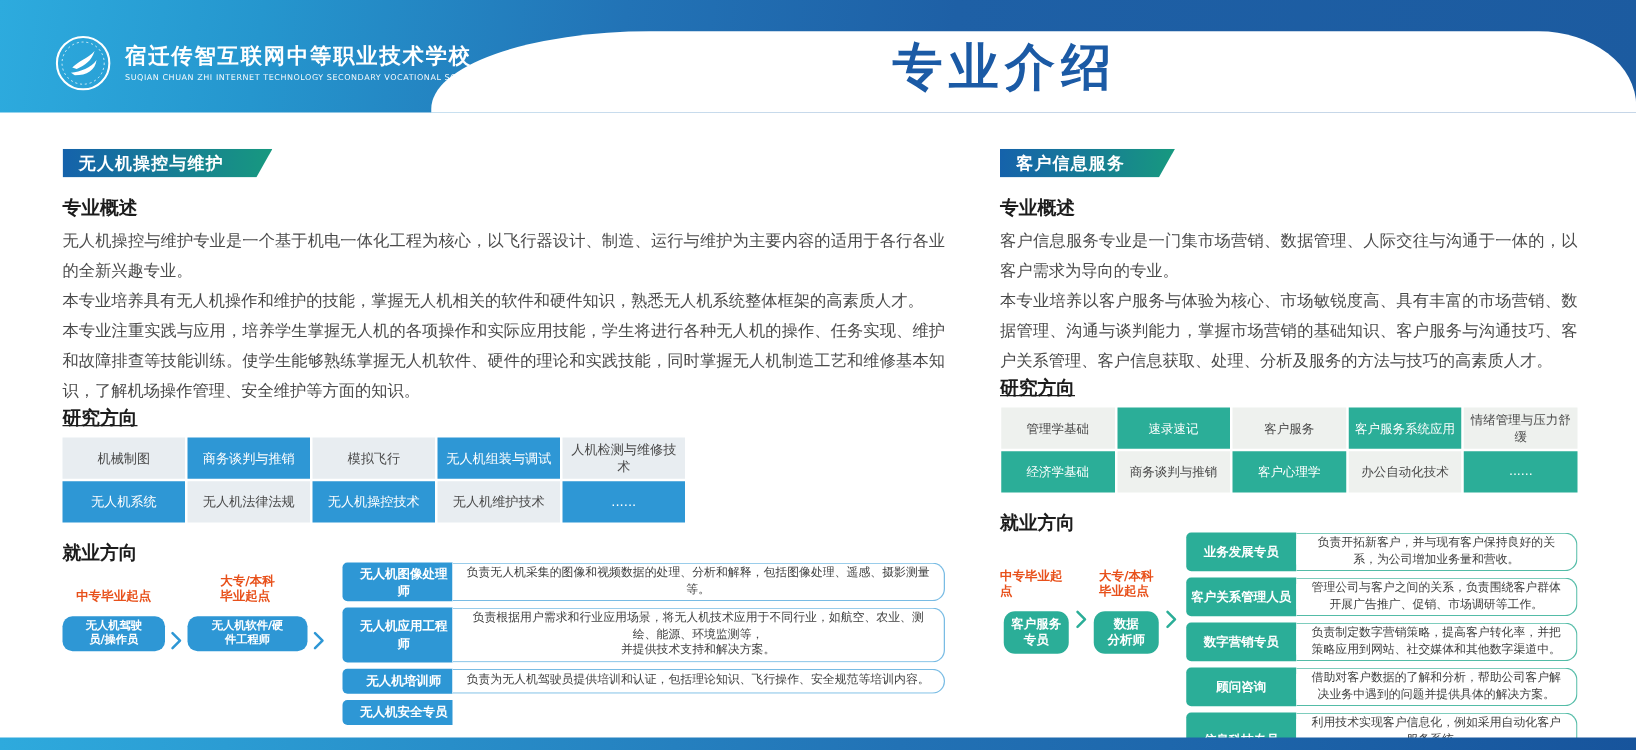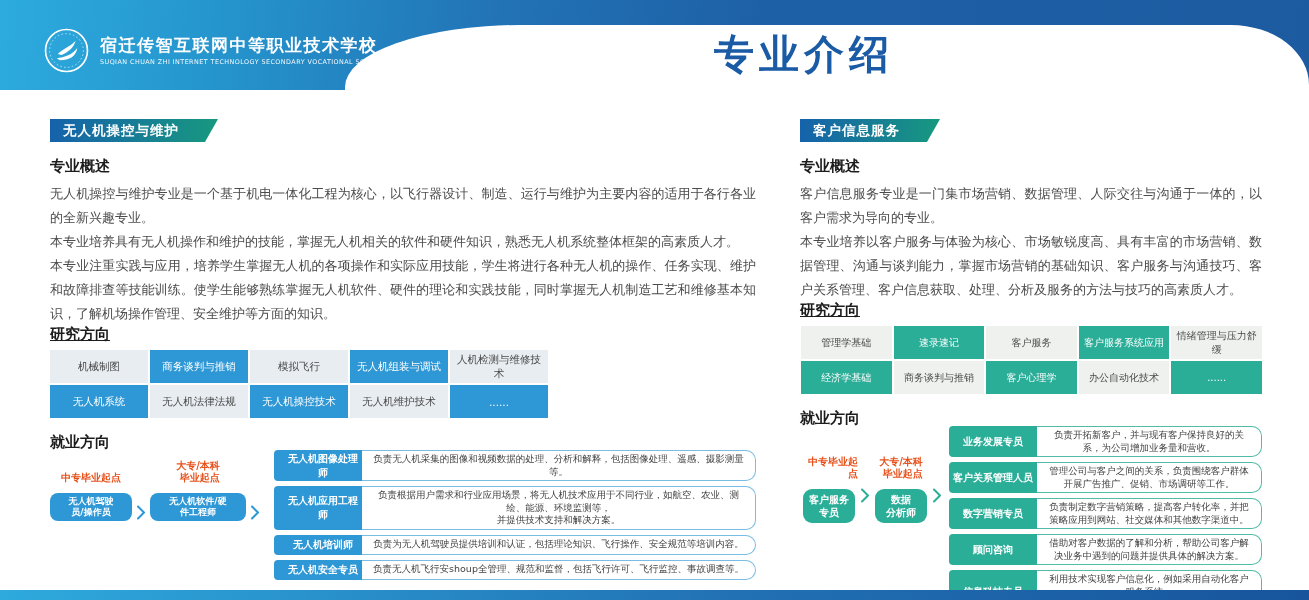--- a/index.html
+++ b/index.html
@@ -60,21 +60,21 @@
   .col-left  .cell.hl { background:#2E97D5; color:#fff; }
   .col-right .cell.hl { background:#2BAE98; color:#fff; }
   .emp-h { margin-top:16px; }
   
   .emp-flow { display:flex; align-items:flex-start; margin-top:0; }
   .stage { display:flex; flex-direction:column; align-items:center; }
   .col-left  .stage { margin-top:8px; }
   .col-right .stage { margin-top:28px; width:58px; }
   .stage-start {
     height:26px; display:flex; align-items:flex-end;
-    color:#E8501A; font-size:10px; font-weight:700; text-align:right;
+    color:#E8501A; font-size:10px; font-weight:700; text-align:left;
     white-space:pre-line; line-height:12px;
   }
   .stage-role {
     margin-top:9px; color:#fff; font-weight:700; text-align:center;
     display:flex; align-items:center; justify-content:center; white-space:pre-line;
   }
   .col-left .stage-role  { background:#2E97D5; height:28px; padding:0 16px; border-radius:8px; font-size:9px; line-height:11px; }
   .col-left .stage:first-child .stage-role { width:82px; }
   .col-left .stage-role.wide { width:96px; }
   .col-right .stage-role { background:#2BAE98; width:52px; height:34px; border-radius:9px; font-size:10px; line-height:13px; }
@@ -177,21 +177,20 @@
           <div class="job-label">无人机应用工程师</div>
           <div class="job-desc">负责根据用户需求和行业应用场景，将无人机技术应用于不同行业，如航空、农业、测绘、能源、环境监测等，
 并提供技术支持和解决方案。</div>
         </div>
         <div class="job-row">
           <div class="job-label">无人机培训师</div>
           <div class="job-desc">负责为无人机驾驶员提供培训和认证，包括理论知识、飞行操作、安全规范等培训内容。</div>
         </div>
         <div class="job-row">
           <div class="job-label">无人机安全专员</div>
-          <div class="job-desc">负责无人机飞行安shoup全管理、规范和监督，包括飞行许可、飞行监控、事故调查等。</div>
         </div>
       </div>
     </div>
   </div>
 
   <div class="col col-right">
     <div class="banner banner-right">客户信息服务</div>
 
     <h3 class="sec-h">专业概述</h3>
     <div class="overview">

